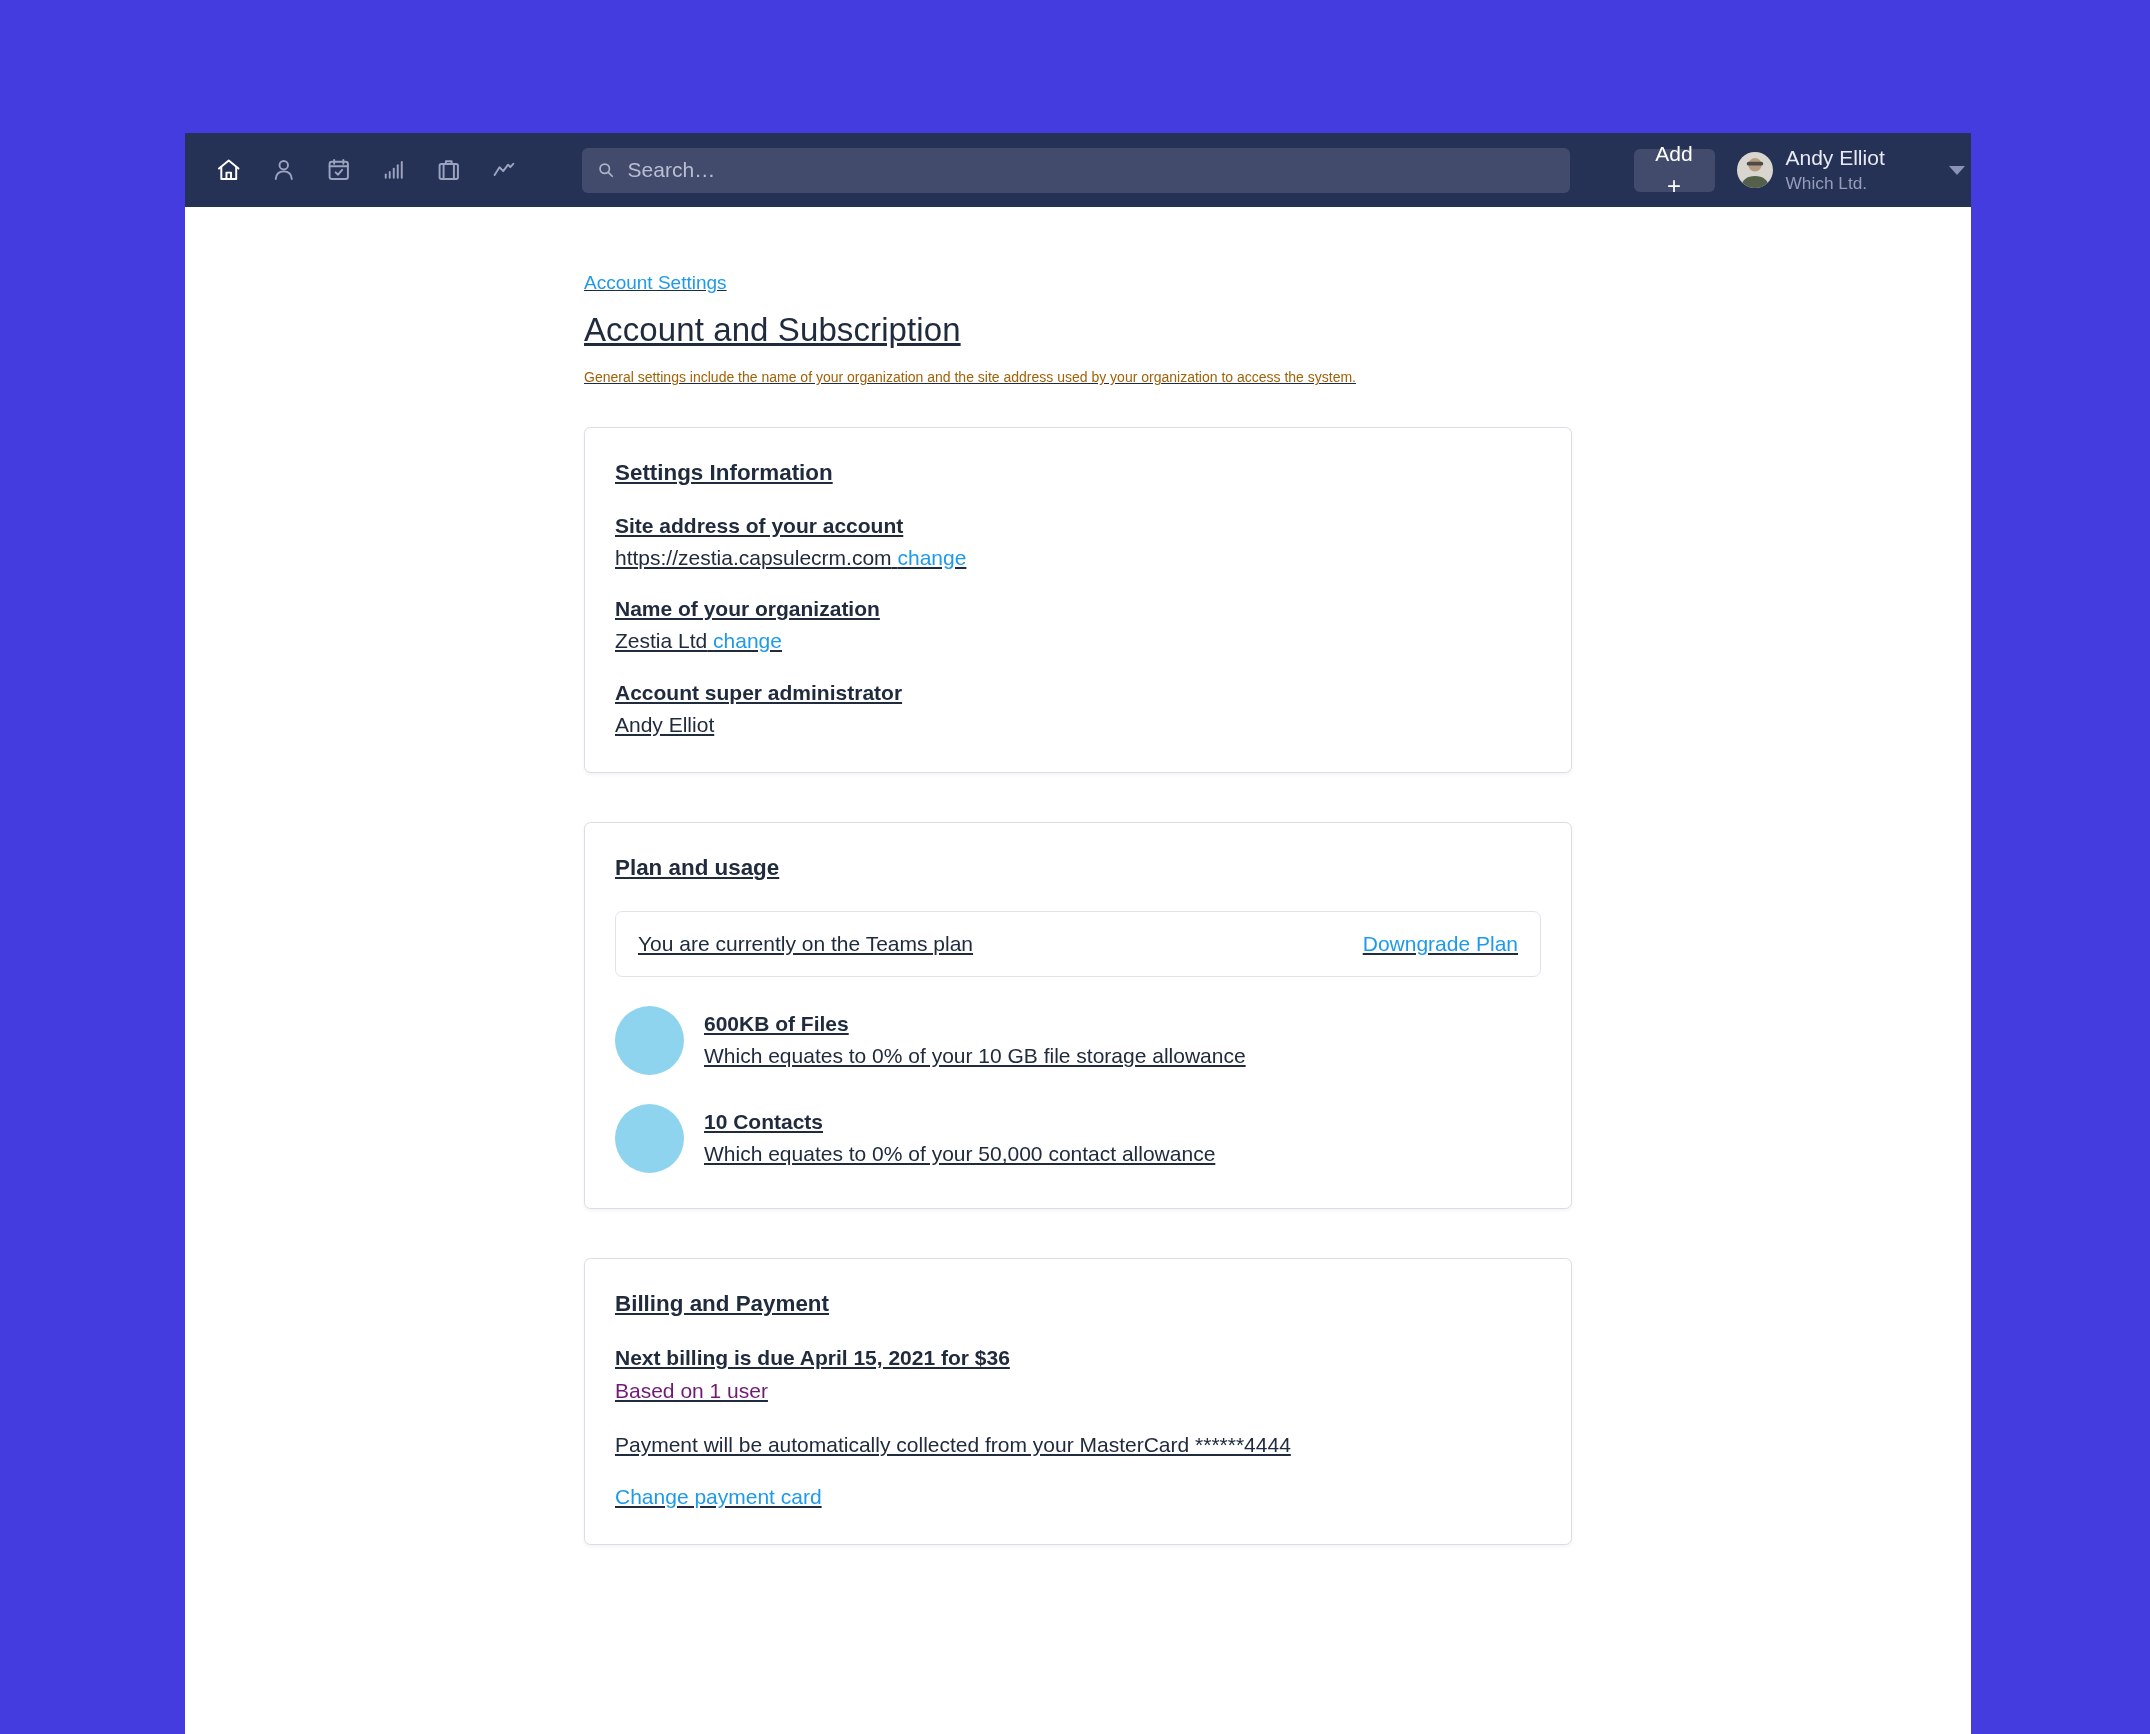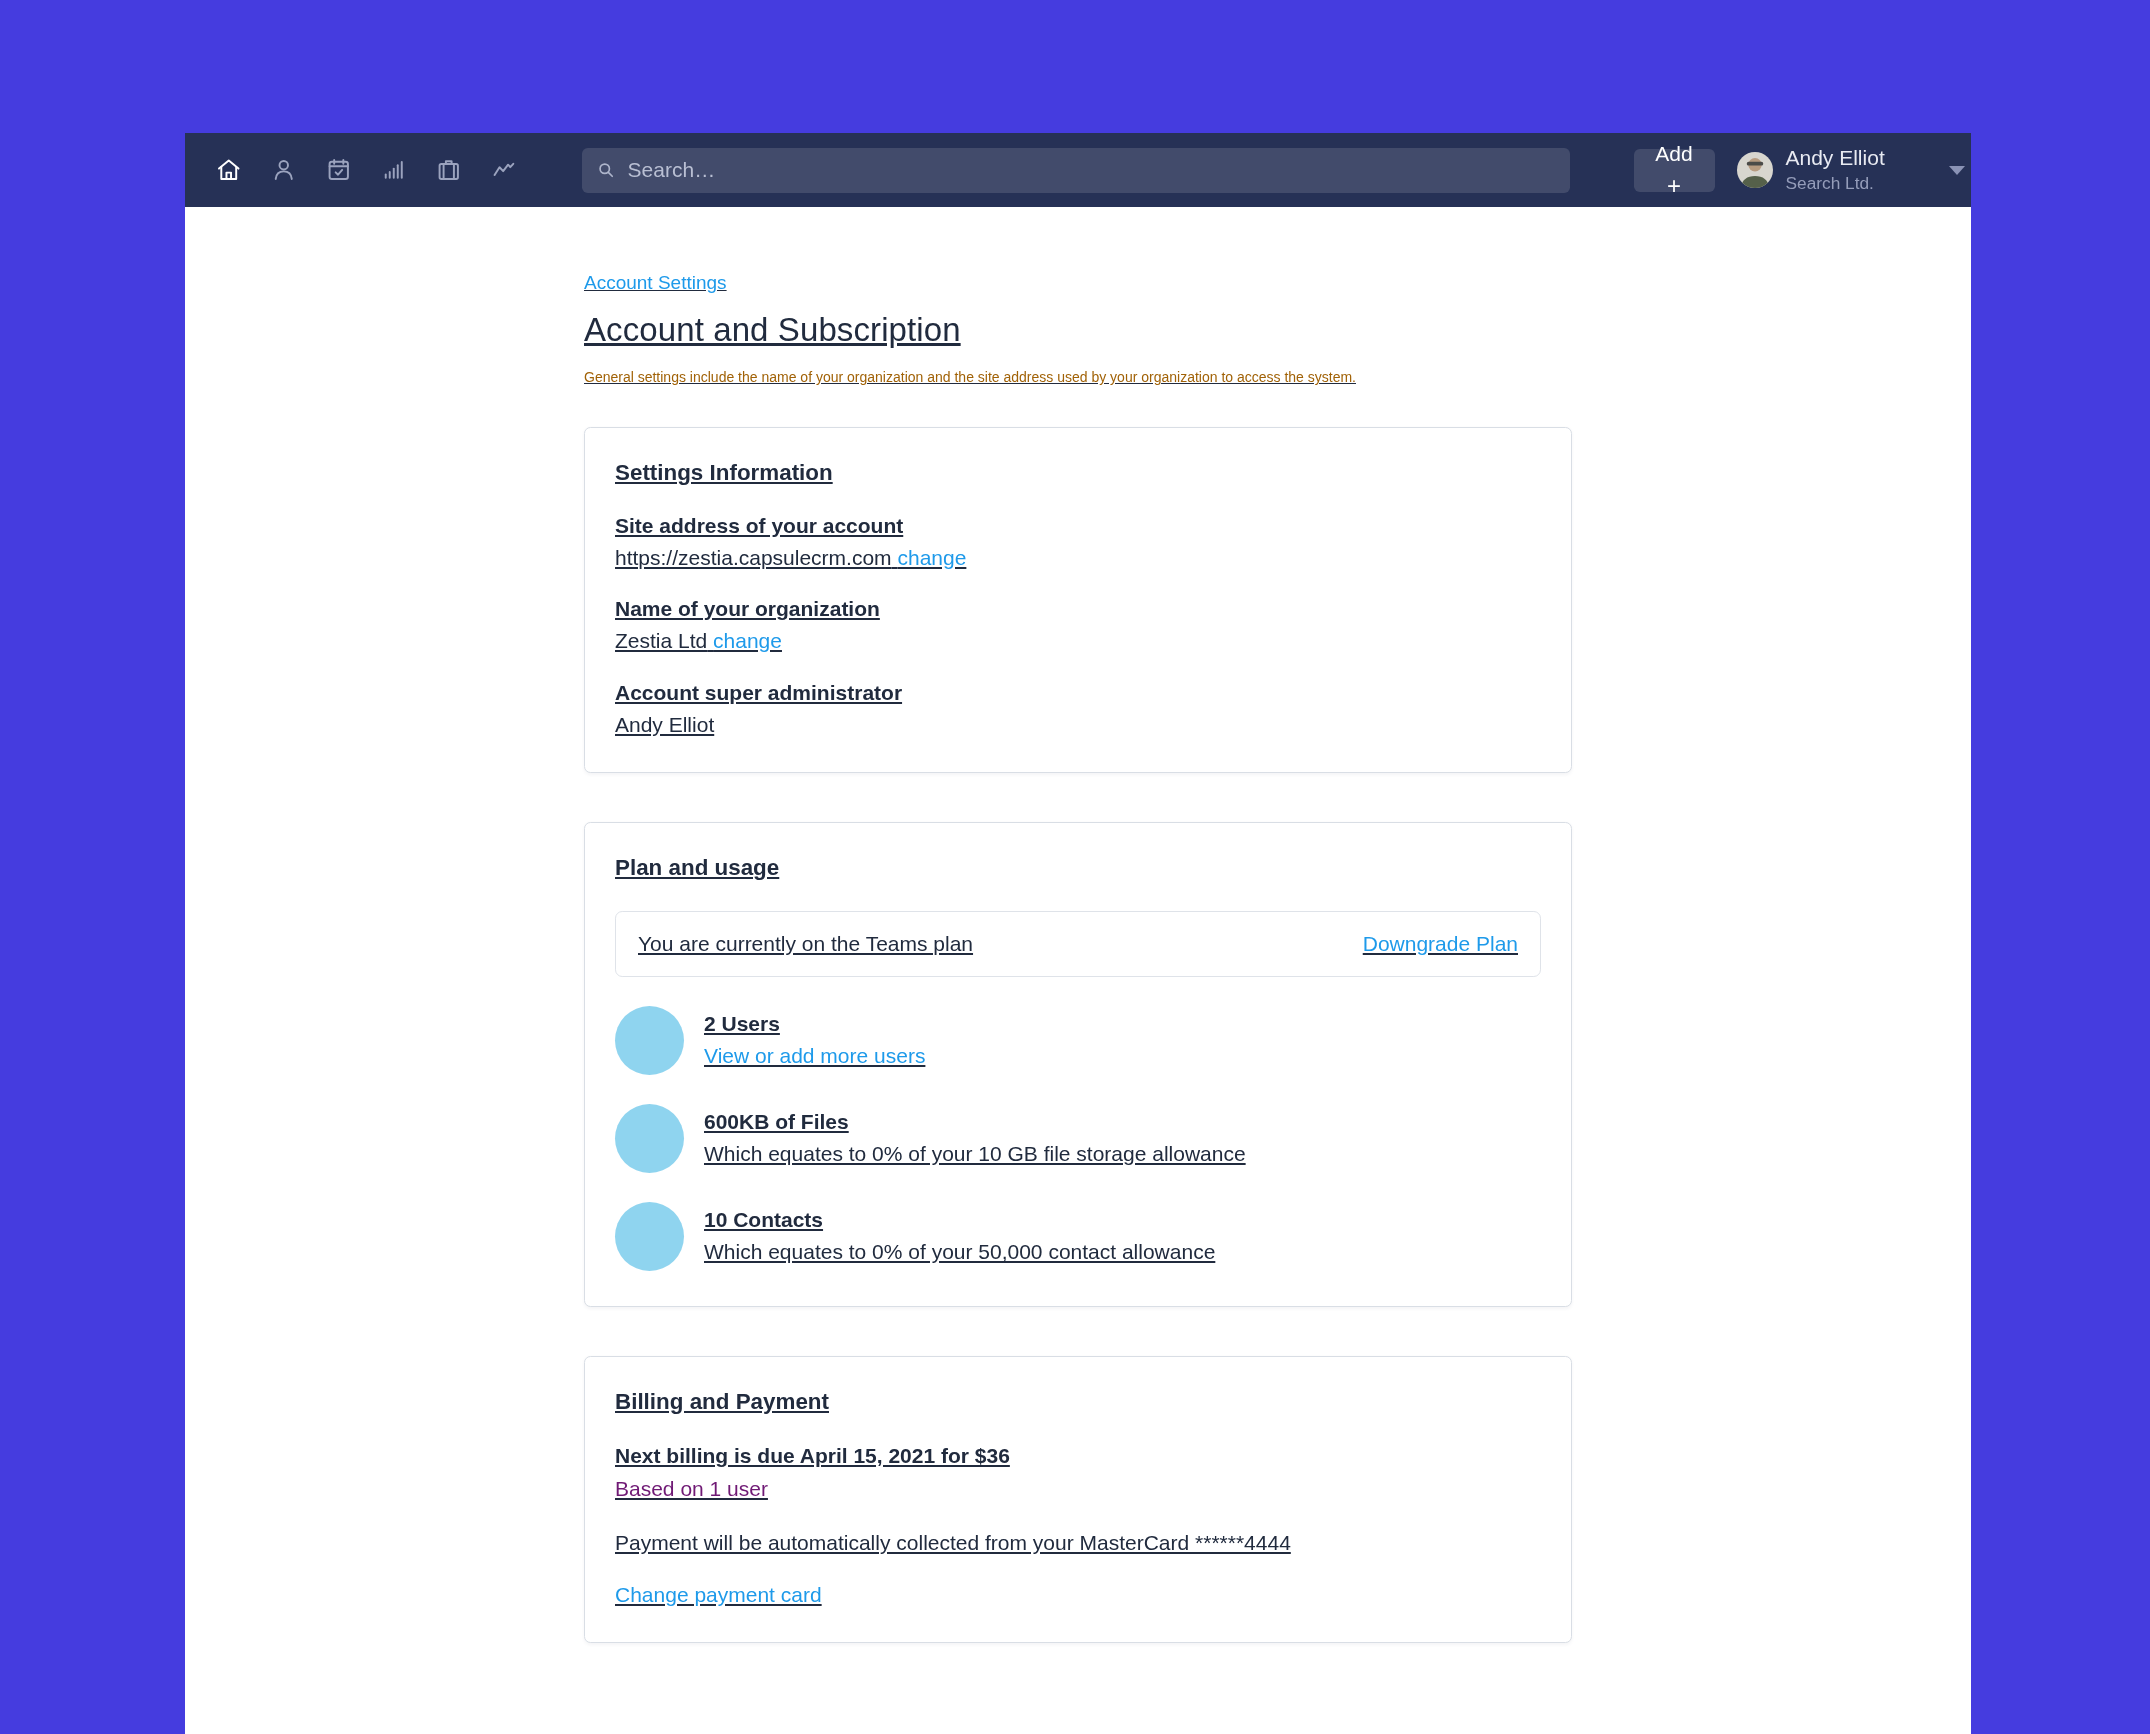--- a/index.html
+++ b/index.html
@@ -155,21 +155,21 @@
       <span class="avatar">
         <svg viewBox="0 0 48 48" width="36" height="36">
             <rect width="48" height="48" fill="#D8D6CF"></rect>
             <circle cx="24" cy="17" r="9" fill="#B79B80"></circle>
             <path d="M5 48c1.2-11 8.6-16 19-16s17.8 5 19 16z" fill="#55604A"></path>
             <rect x="13" y="13" width="22" height="5" rx="2.5" fill="#4B4B48"></rect>
           </svg>
       </span>
       <span class="user-text">
         <div class="user-name">Andy Elliot</div>
-        <div class="user-org">Search Ltd.</div>
+        <div class="user-org">Which Ltd.</div>
       </span>
     </div>
 
     <span class="caret-down"></span>
   </div>
 
   <div class="content">
 
     <div class="breadcrumb">Account Settings</div>
     <h1 class="page-title">Account and Subscription</h1>
@@ -201,27 +201,20 @@
     </section>
 
     <section class="card">
       <div class="card-heading">Plan and usage</div>
 
       <div class="plan-box">
         <span>You are currently on the Teams plan</span>
         <a class="link">Downgrade Plan</a>
       </div>
 
-      <div class="usage-row">
-        <span class="usage-circle"></span>
-        <div>
-          <div class="usage-title">2 Users</div>
-          <div class="usage-sub"><a class="link">View or add more users</a></div>
-        </div>
-      </div>
 
       <div class="usage-row">
         <span class="usage-circle"></span>
         <div>
           <div class="usage-title">600KB of Files</div>
           <div class="usage-sub">Which equates to 0% of your 10 GB file storage allowance</div>
         </div>
       </div>
 
       <div class="usage-row">

